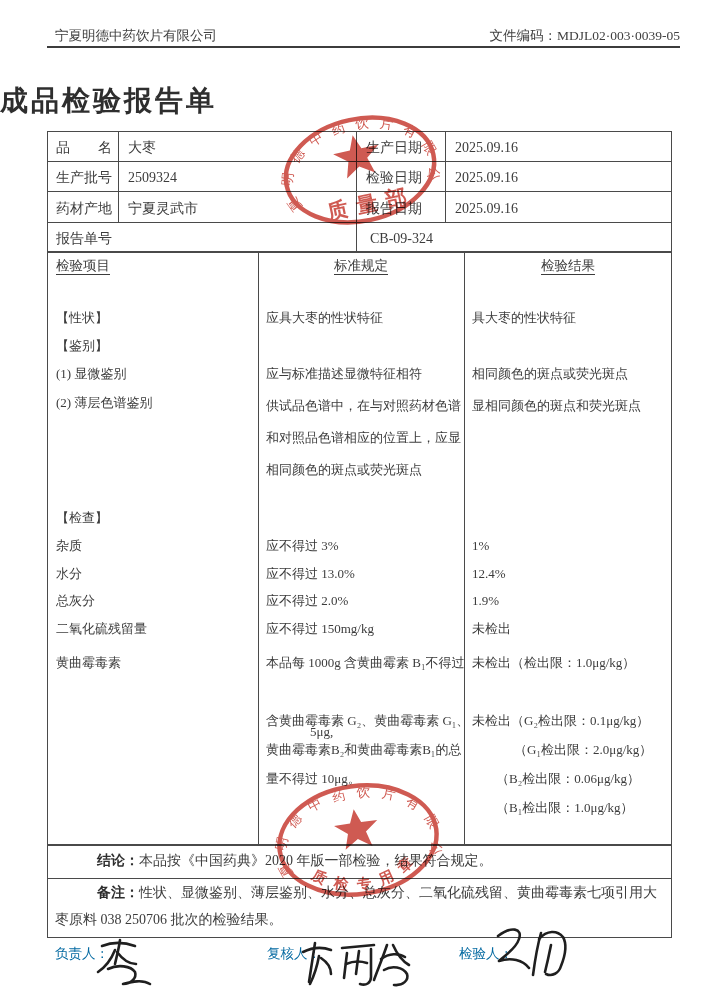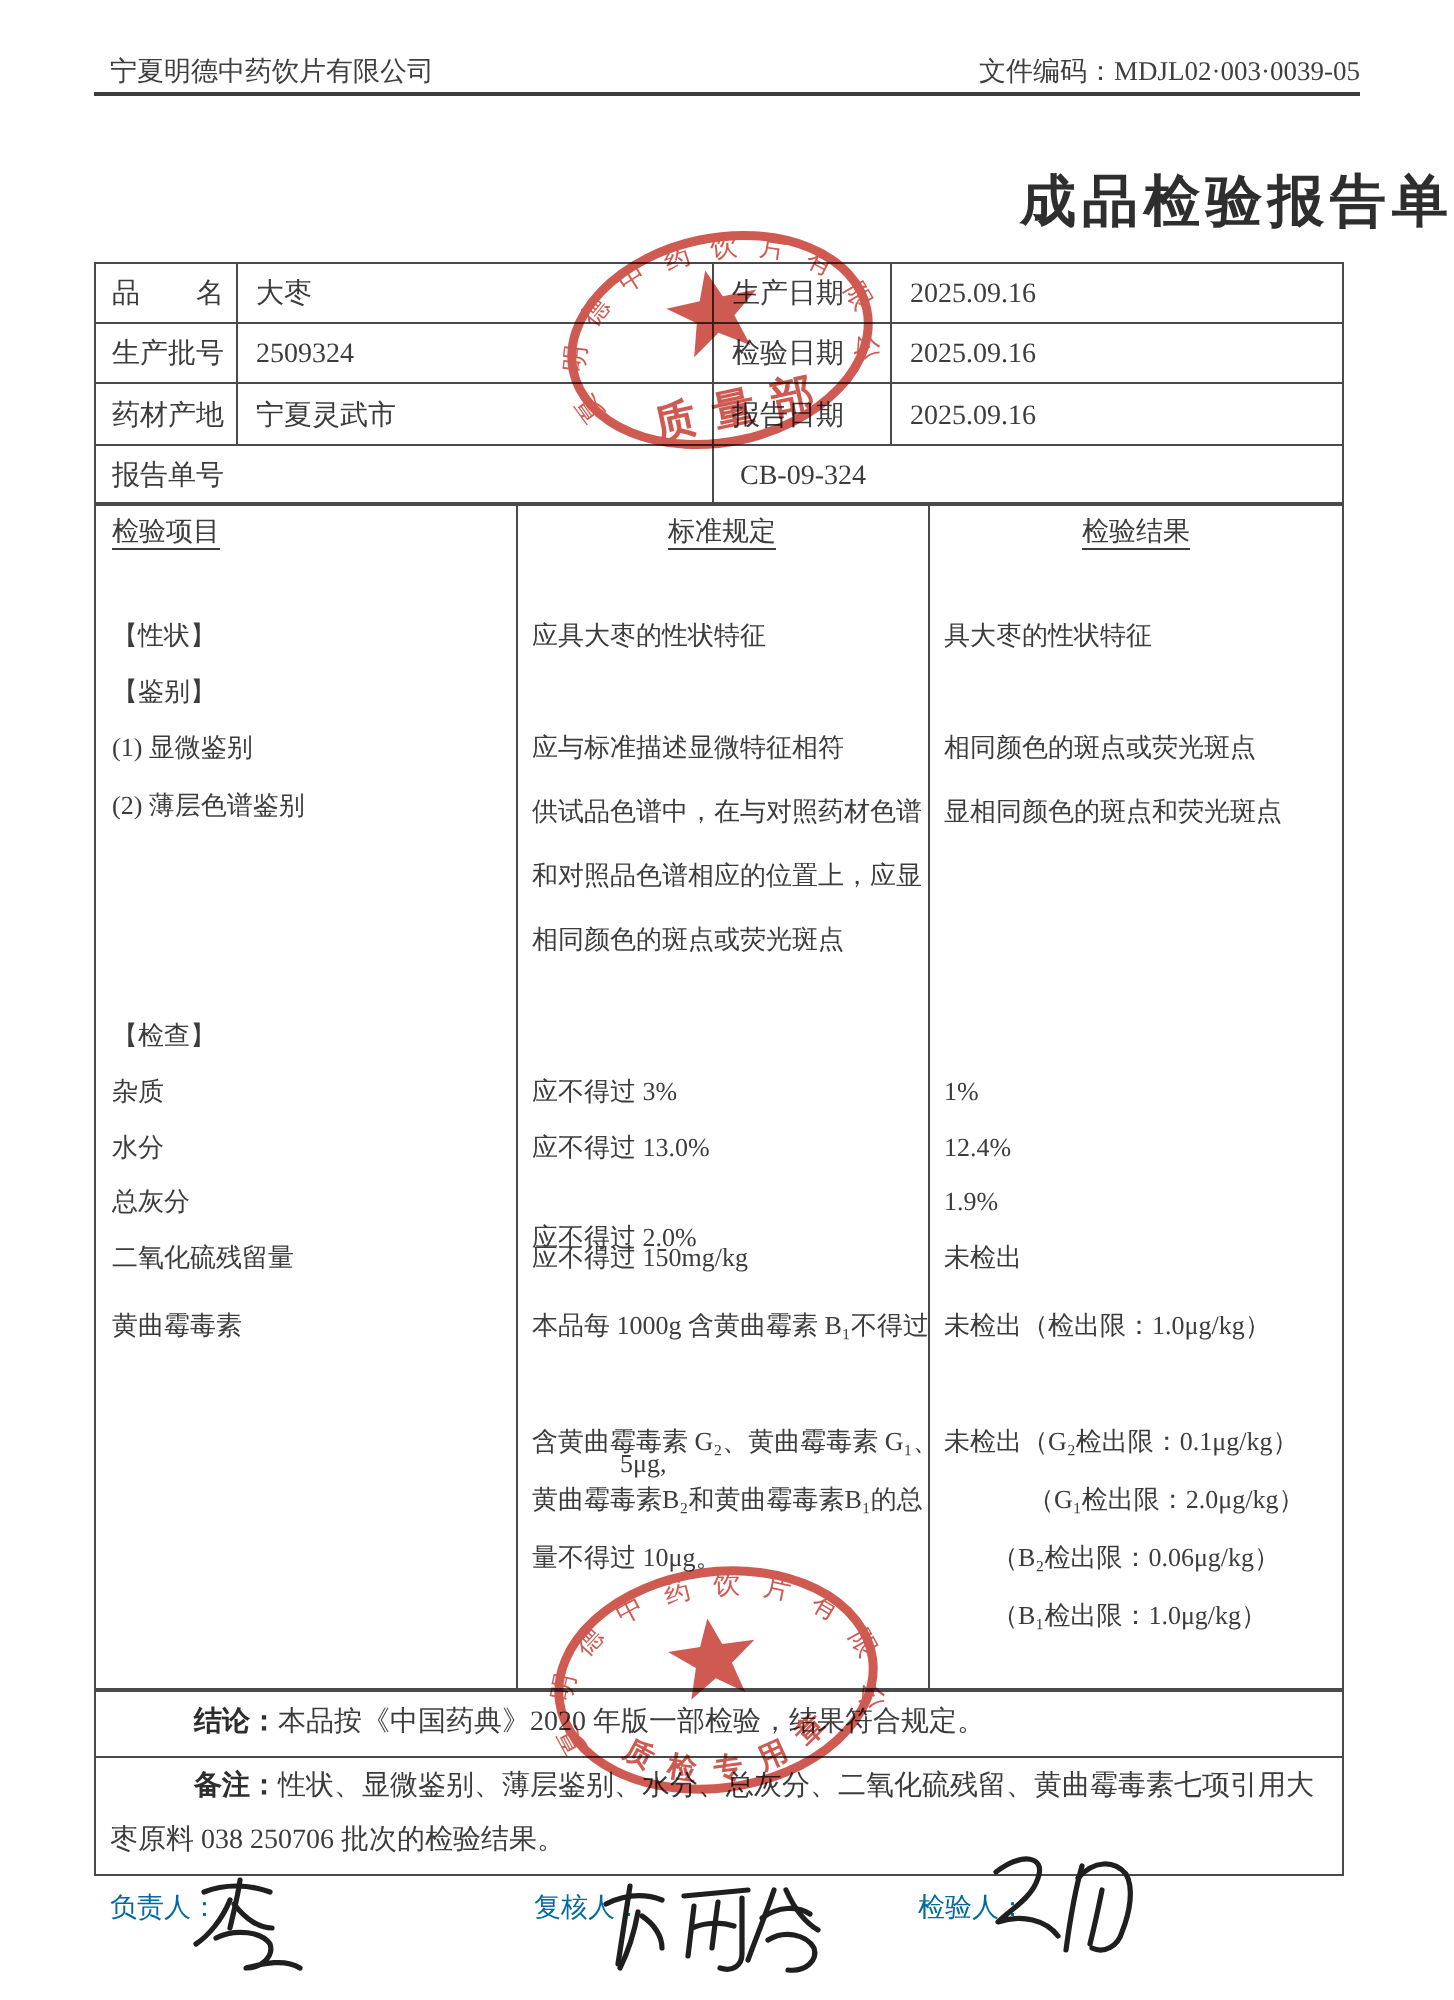--- a/index.html
+++ b/index.html
@@ -2,21 +2,21 @@
 <html><head>
 <meta charset="utf-8">
 <style>
   html,body{margin:0;padding:0;background:#ffffff;}
   .page{position:relative;width:727px;height:1000px;background:#fff;overflow:hidden;
         font-family:"Liberation Serif","DejaVu Serif",serif;color:#3a3a3a;}
   
   .hdr-left{position:absolute;left:55px;top:27px;font-size:13.5px;color:#3f3f3f;}
   .hdr-right{position:absolute;right:47px;top:27px;font-size:13.5px;color:#3f3f3f;}
   .hdr-rule{position:absolute;left:47px;top:46px;width:633px;height:2px;background:#3c3c3c;}
-  .title{position:absolute;left:0;top:82px;width:727px;text-align:right;
+  .title{position:absolute;left:0;top:82px;width:727px;text-align:left;
          font-size:28px;font-weight:bold;letter-spacing:3px;color:#2e2e2e;}
   
   .box{position:absolute;border:1.6px solid #4a4a4a;box-sizing:border-box;}
   .vline{position:absolute;width:1.2px;background:#4a4a4a;}
   .hline{position:absolute;height:1.2px;background:#4a4a4a;}
   .cell{position:absolute;font-size:14px;line-height:19px;white-space:nowrap;color:#3c3c3c;}
   .ln{position:absolute;font-size:13px;line-height:19px;white-space:nowrap;color:#3c3c3c;}
   .colhead{position:absolute;font-size:13.5px;color:#3c3c3c;text-decoration:underline;text-underline-offset:4px;white-space:nowrap;}
   .blabel{font-weight:bold;color:#2e2e2e;}
   .concl{position:absolute;font-size:14px;color:#3c3c3c;white-space:nowrap;}
@@ -84,21 +84,21 @@
   <div class="ln" style="left:56px;top:619px;">二氧化硫残留量</div>
   <div class="ln" style="left:56px;top:653px;">黄曲霉毒素</div>
 
   <div class="ln" style="left:266px;top:308px;">应具大枣的性状特征</div>
   <div class="ln" style="left:266px;top:364px;">应与标准描述显微特征相符</div>
   <div class="ln" style="left:266px;top:396px;">供试品色谱中，在与对照药材色谱</div>
   <div class="ln" style="left:266px;top:460px;">相同颜色的斑点或荧光斑点</div>
   <div class="ln" style="left:266px;top:428px;">和对照品色谱相应的位置上，应显</div>
   <div class="ln" style="left:266px;top:536px;">应不得过 3%</div>
   <div class="ln" style="left:266px;top:564px;">应不得过 13.0%</div>
-  <div class="ln" style="left:266px;top:609px;">应不得过 2.0%</div>
+  <div class="ln" style="left:266px;top:591px;">应不得过 2.0%</div>
   <div class="ln" style="left:266px;top:619px;">应不得过 150mg/kg</div>
   <div class="ln" style="left:266px;top:653px;">本品每 1000g 含黄曲霉素 B₁不得过</div>
   <div class="ln" style="left:266px;top:722px;margin-left:44px;">5μg,</div>
   <div class="ln" style="left:266px;top:740px;">黄曲霉毒素B₂和黄曲霉毒素B₁的总</div>
   <div class="ln" style="left:266px;top:711px;">含黄曲霉毒素 G₂、黄曲霉毒素 G₁、</div>
   <div class="ln" style="left:266px;top:769px;">量不得过 10μg。</div>
 
   <div class="ln" style="left:472px;top:308px;">具大枣的性状特征</div>
   <div class="ln" style="left:472px;top:364px;">相同颜色的斑点或荧光斑点</div>
   <div class="ln" style="left:472px;top:396px;">显相同颜色的斑点和荧光斑点</div>

